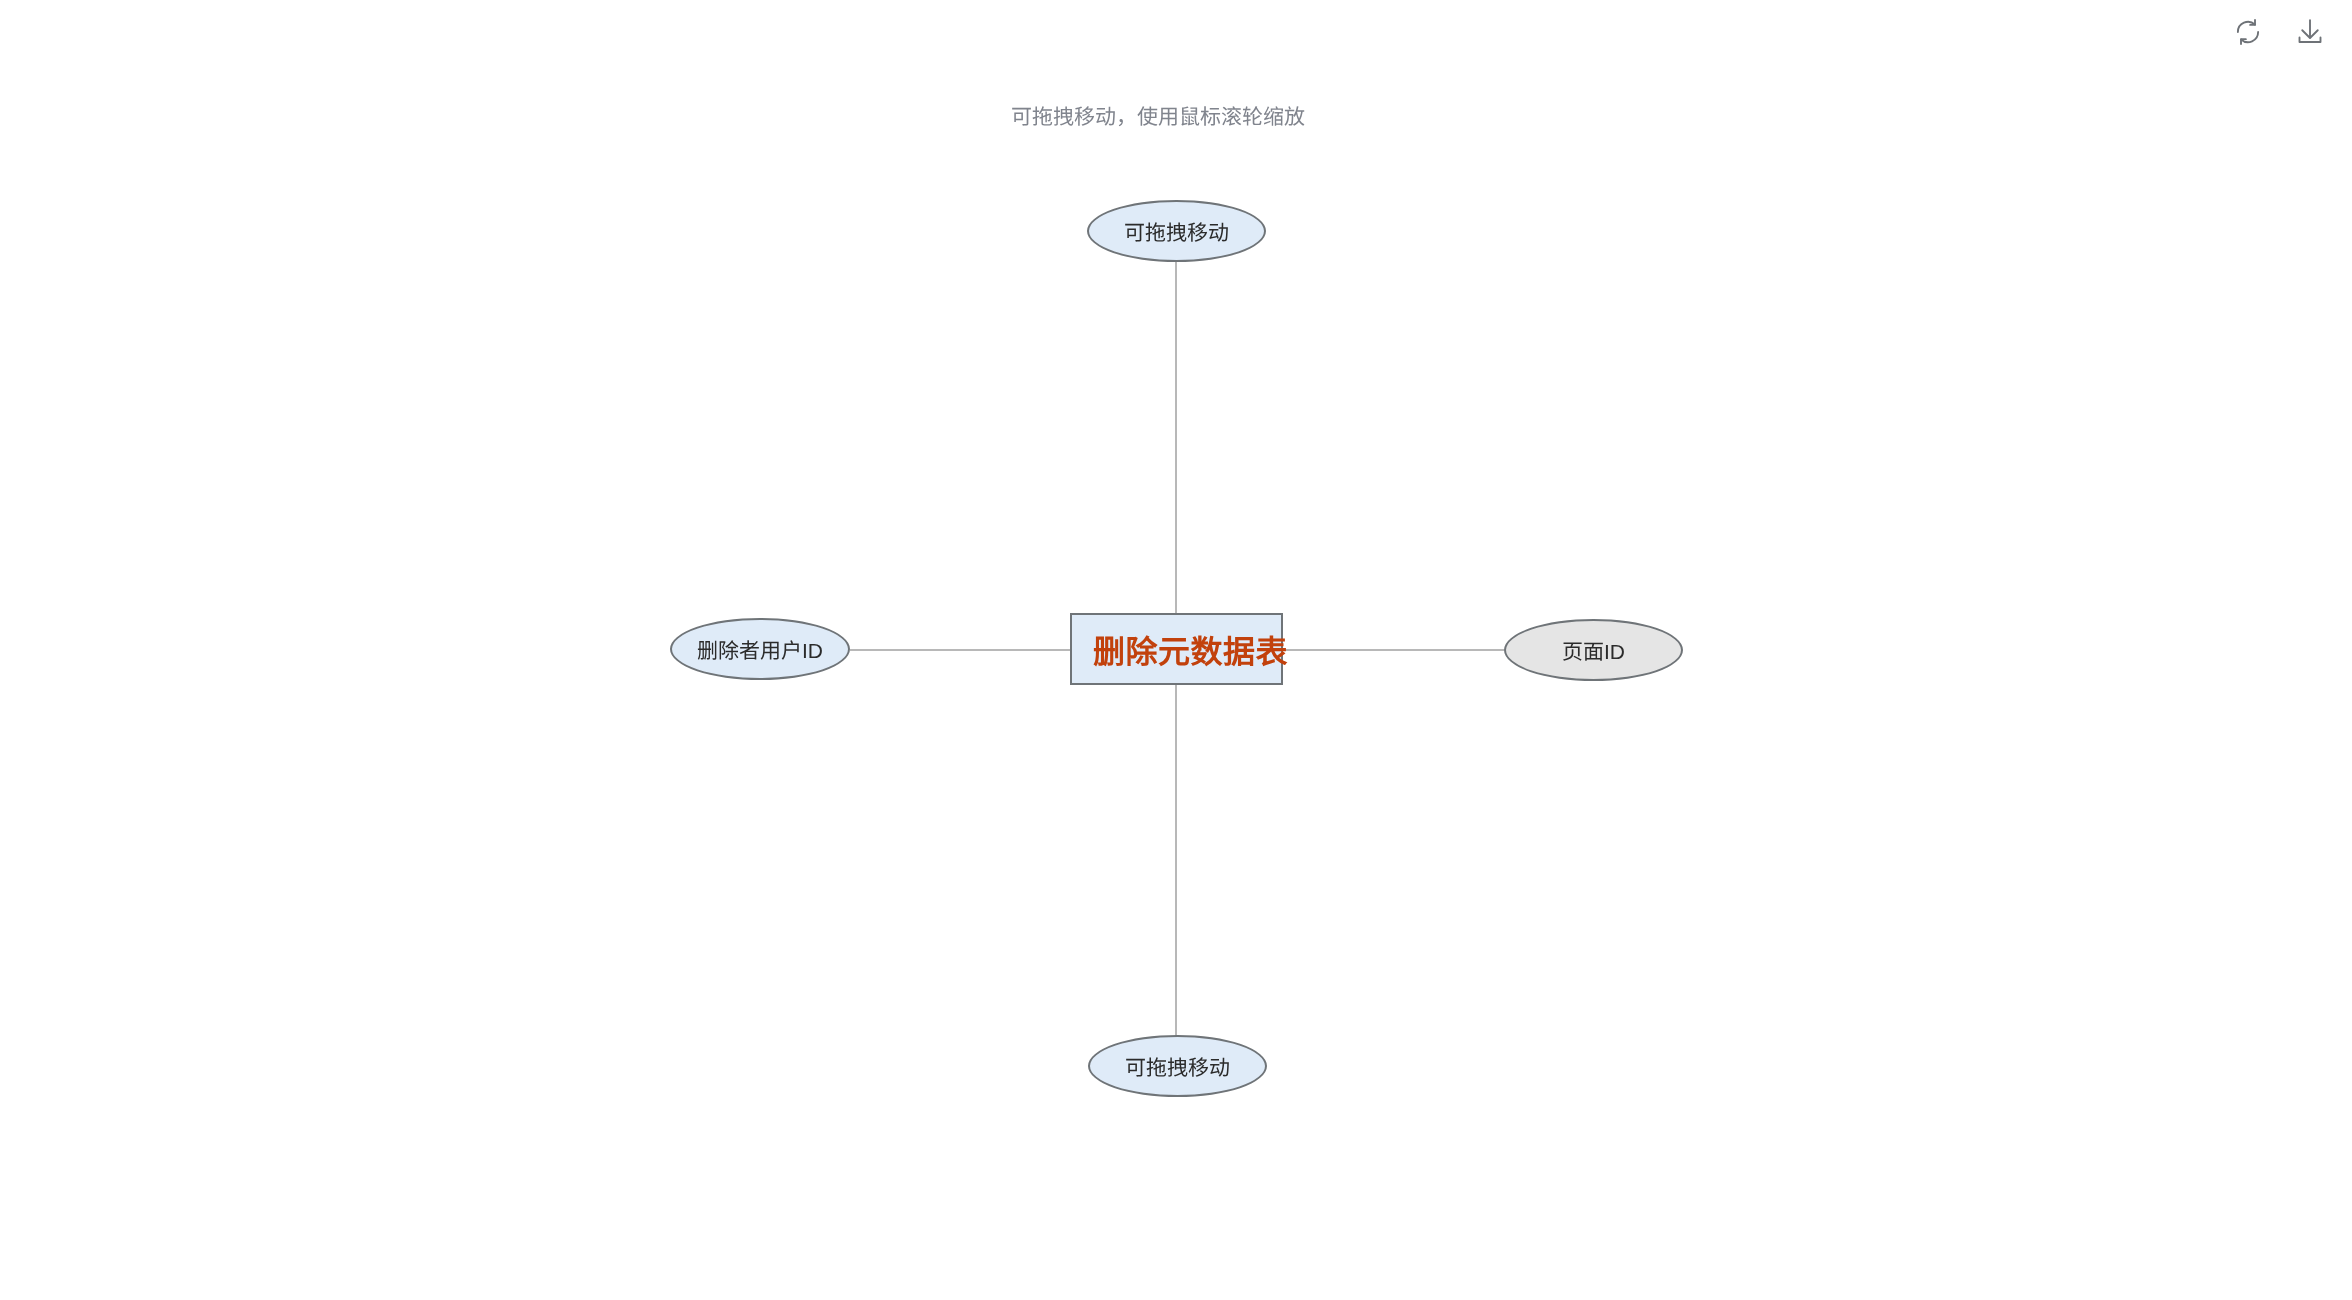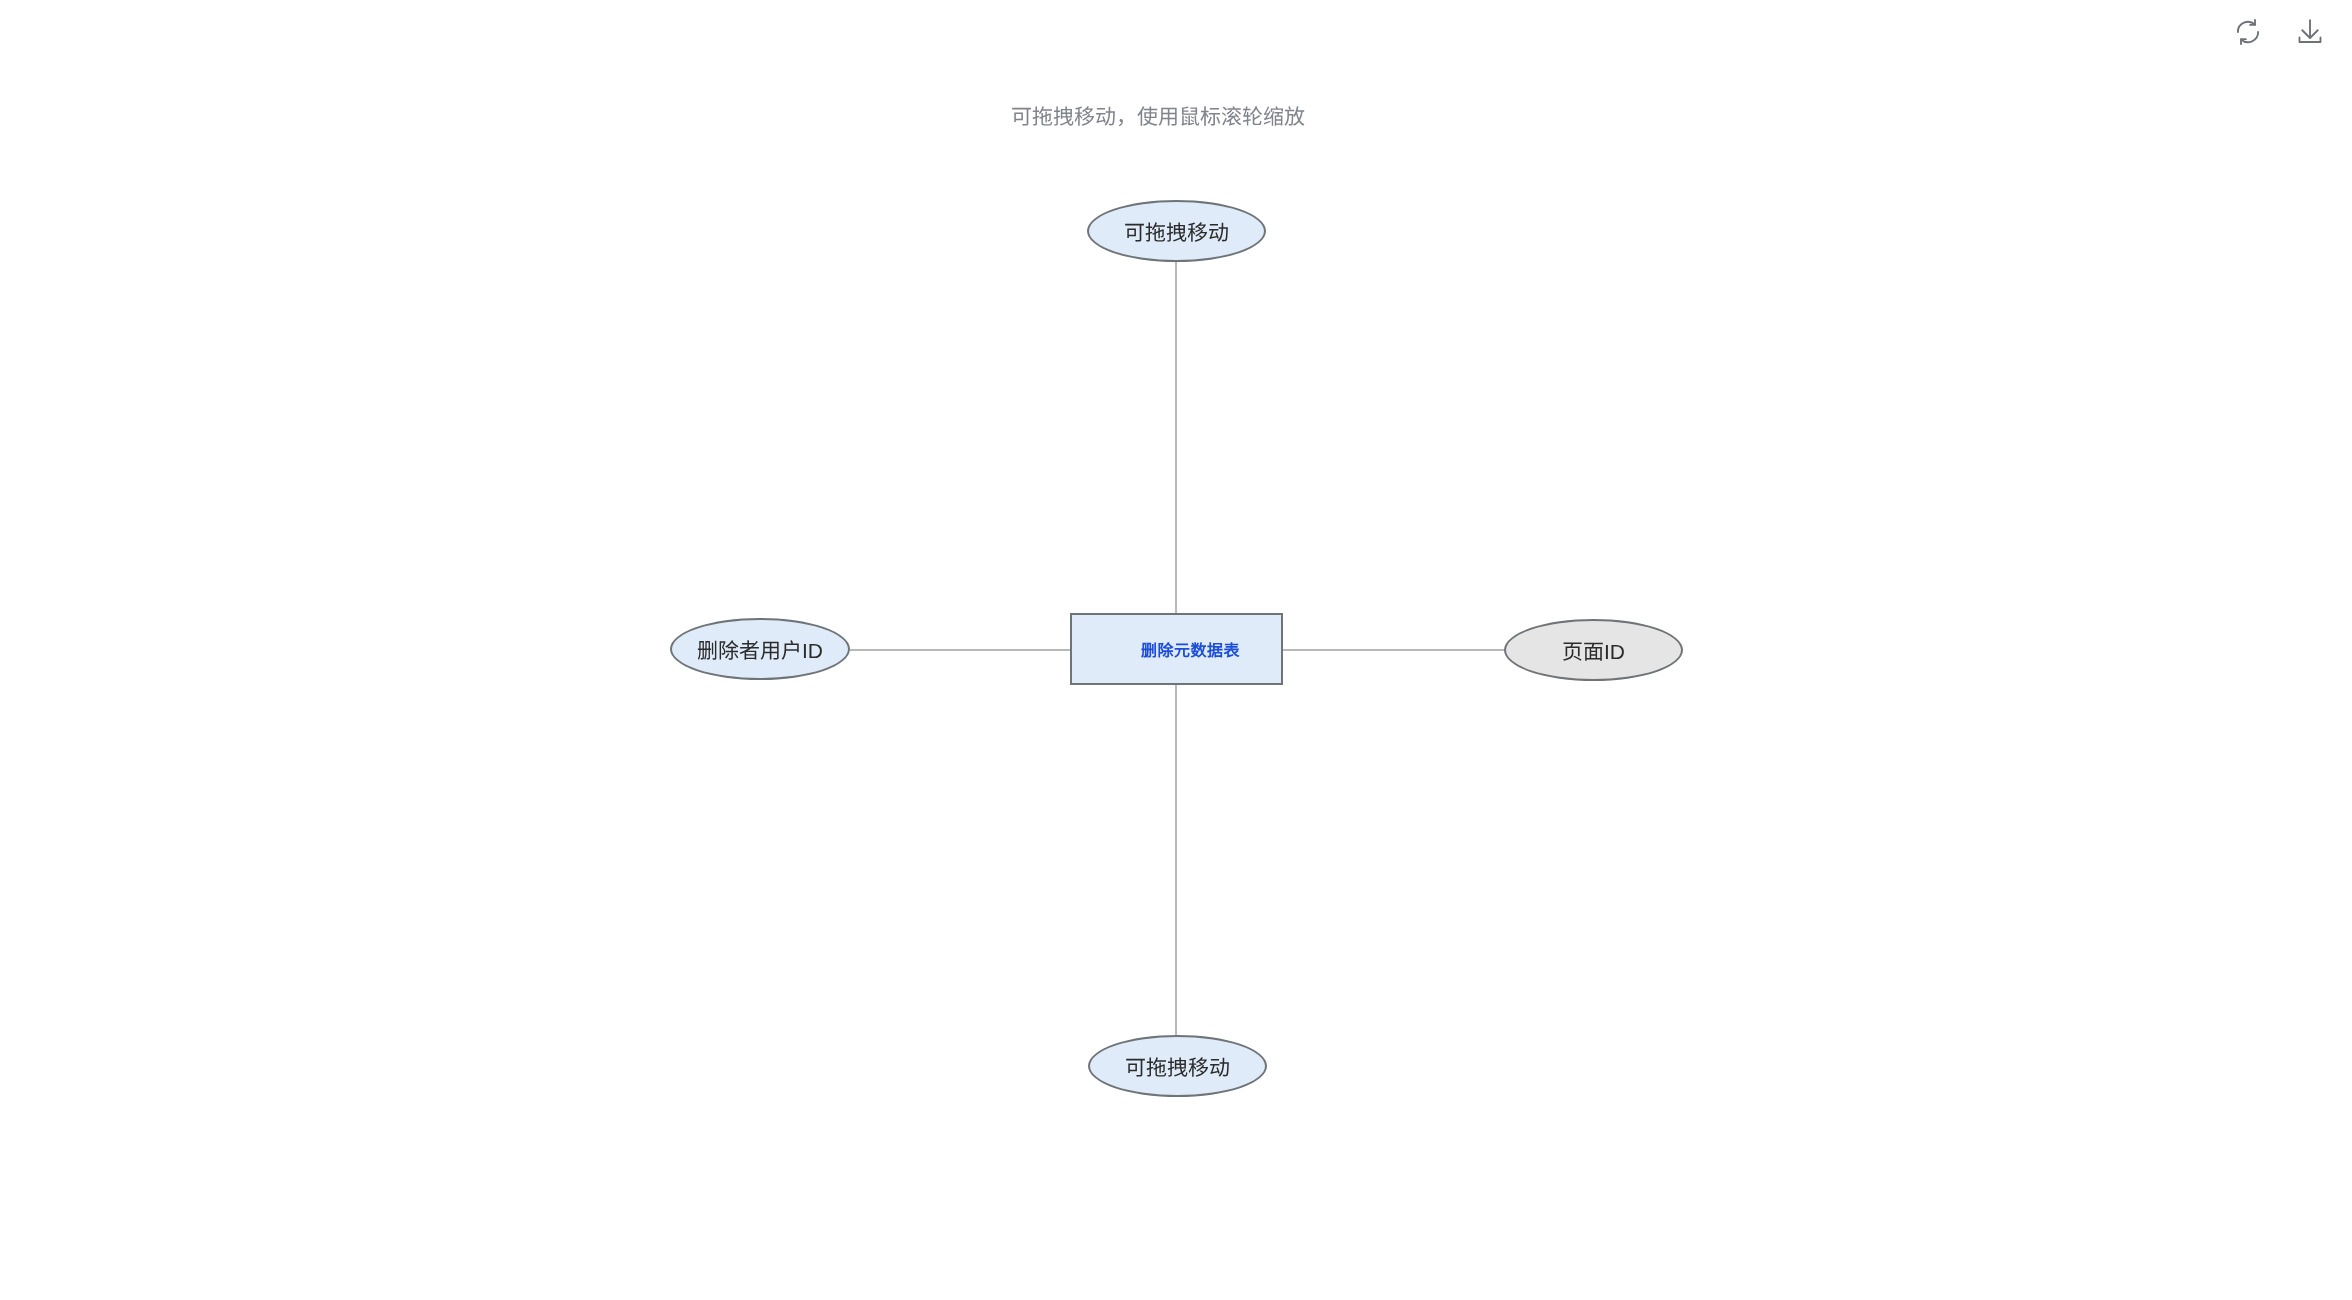--- a/index.html
+++ b/index.html
@@ -97,23 +97,23 @@
     box-sizing: border-box;
     background: #dfebf8;
     border: 2px solid #6f7478;
     display: flex;
     align-items: center;
     justify-content: center;
     cursor: pointer;
     z-index: 5;
   }
   .entity-label {
-    font-size: 16px;
+    font-size: 32px;
     font-weight: bold;
-    color: #1d4ed8;
+    color: #c2410c;
     white-space: nowrap;
     letter-spacing: 0.5px;
     margin-left: 28px;
   }
 
   
   .attribute-node {
     position: absolute;
     box-sizing: border-box;
     background: #dfebf8;

